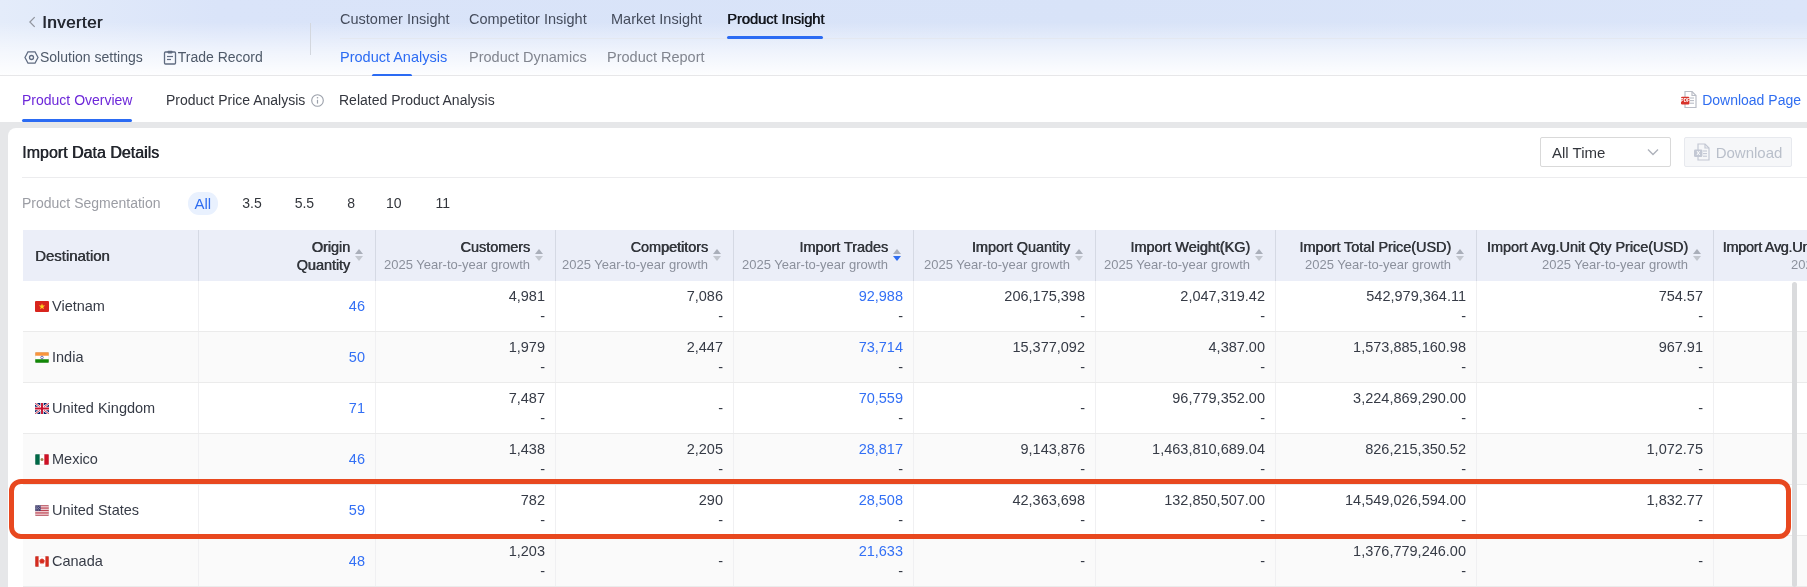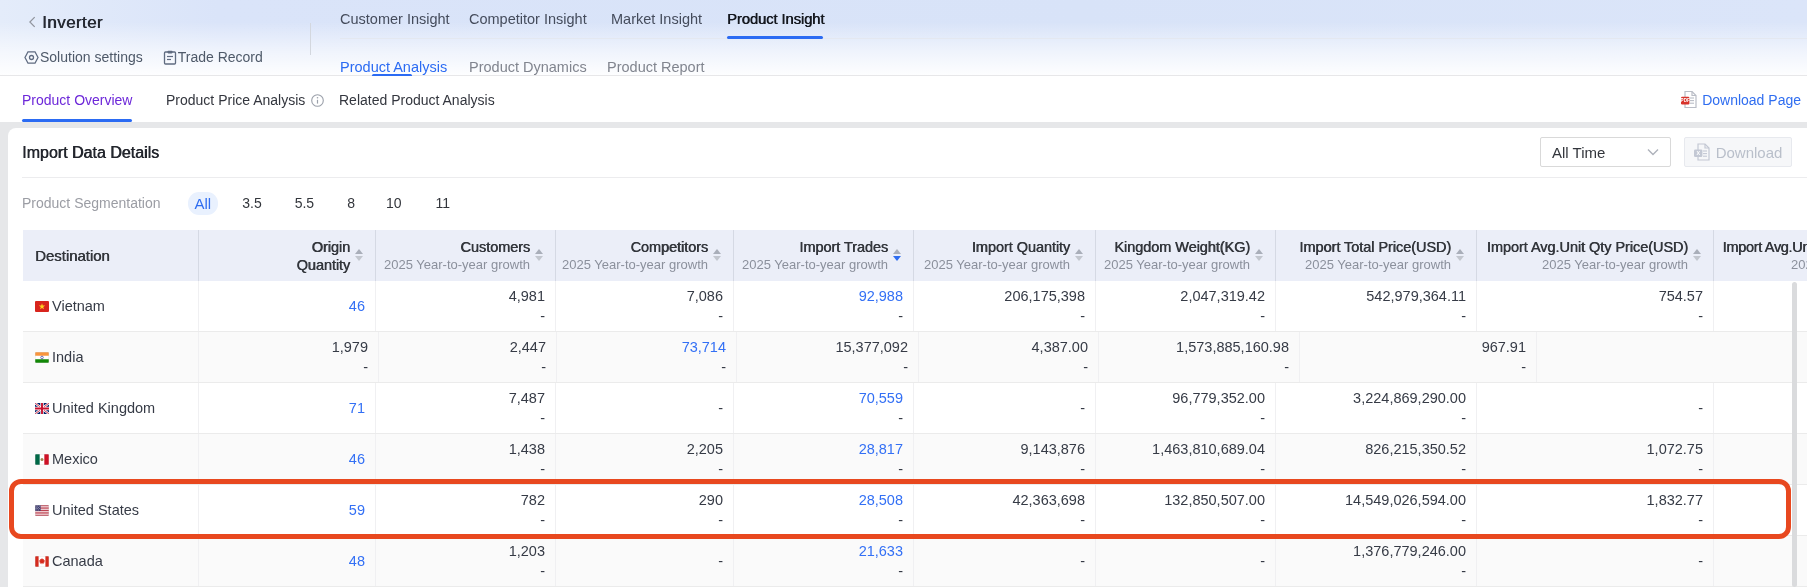--- a/index.html
+++ b/index.html
@@ -19,21 +19,21 @@
 .h-sub .ic { margin-right:1px; display:inline-flex; }
 .h-sub .gap { width:20px; }
 .vdiv { position:absolute; left:310px; top:23px; width:1px; height:32px; background:#d3d7de; }
 
 .tabs1 { position:absolute; left:0; top:11px; font-size:14.5px; color:#454c5c; width:1807px; height:21px; }
 .tabs1 .t { position:absolute; white-space:nowrap; }
 .tabs1 .t.act { color:#15181f; font-weight:400; letter-spacing:-0.1px; font-size:14.8px; text-shadow:0.55px 0 0 #15181f; }
 .tabline { position:absolute; left:340px; top:38px; width:1467px; height:1px; background:#e4e8f0; }
 .ink1 { position:absolute; left:727px; top:36px; width:96px; height:3px; background:#2b6bf3; border-radius:2px; }
 
-.tabs2 { position:absolute; left:0; top:59px; font-size:14.5px; color:#81858f; width:1807px; height:20px;text-align:center; }
+.tabs2 { position:absolute; left:0; top:49px; font-size:14.5px; color:#81858f; width:1807px; height:20px;text-align:center; }
 .tabs2 .t { position:absolute; white-space:nowrap; }
 .tabs2 .t.act { color:#2b6bf3; }
 .hline2 { position:absolute; left:0; top:75px; width:1807px; height:1px; background:#e7e7e9; }
 .ink2 { position:absolute; left:372px; top:74px; width:40px; height:3px; background:#2b6bf3; border-radius:2px; }
 
 .row3 { position:absolute; left:0; top:76px; width:1807px; height:46px; background:#fff; }
 .row3 .t { position:absolute; top:16px; font-size:14px; color:#33363e; }
 .ink3 { position:absolute; left:22px; top:119px; width:110px; height:3px; background:#2b6bf3; border-radius:2px; }
 .dlpage { position:absolute; right:6px; top:14px; display:flex; align-items:center; color:#2f6df0; font-size:14px; }
 .dlpage svg { margin-right:4px; }
@@ -216,21 +216,21 @@
         </div>
       <div class="th c5">
           <div class="tt">Import Quantity</div>
           <div class="sub">2025 Year-to-year growth</div>
           <span class="sorter">
             <span class="up"></span>
             <span class="dn"></span>
           </span>
         </div>
       <div class="th c6">
-          <div class="tt">Kingdom Weight(KG)</div>
+          <div class="tt">Import Weight(KG)</div>
           <div class="sub">2025 Year-to-year growth</div>
           <span class="sorter">
             <span class="up"></span>
             <span class="dn"></span>
           </span>
         </div>
       <div class="th c7">
           <div class="tt">Import Total Price(USD)</div>
           <div class="sub">2025 Year-to-year growth</div>
           <span class="sorter">
@@ -295,20 +295,23 @@
     <div class="tr alt">
       <div class="td name c0">
           <svg width="14" height="11" viewBox="0 0 14 11">
             <rect width="14" height="11" rx="1" fill="#fff"></rect>
             <path d="M0 1 a1 1 0 0 1 1-1 h12 a1 1 0 0 1 1 1 v2.67 h-14 z" fill="#f8953d"></path>
             <path d="M0 7.33 h14 v2.67 a1 1 0 0 1 -1 1 h-12 a1 1 0 0 1 -1-1 z" fill="#128807"></path>
             <circle cx="7" cy="5.5" r="1.3" fill="none" stroke="#000080" stroke-width="0.5"></circle>
             <rect width="14" height="11" rx="1" fill="none" stroke="#d4d4d4" stroke-width="0.6"></rect>
           </svg>
           <span>India</span>
+        </div>
+      <div class="td c1">
+          <div class="v blue">50</div>
         </div>
       <div class="td c2">
           <div class="v">1,979</div>
           <div class="d">-</div>
         </div>
       <div class="td c3">
           <div class="v">2,447</div>
           <div class="d">-</div>
         </div>
       <div class="td c4">

